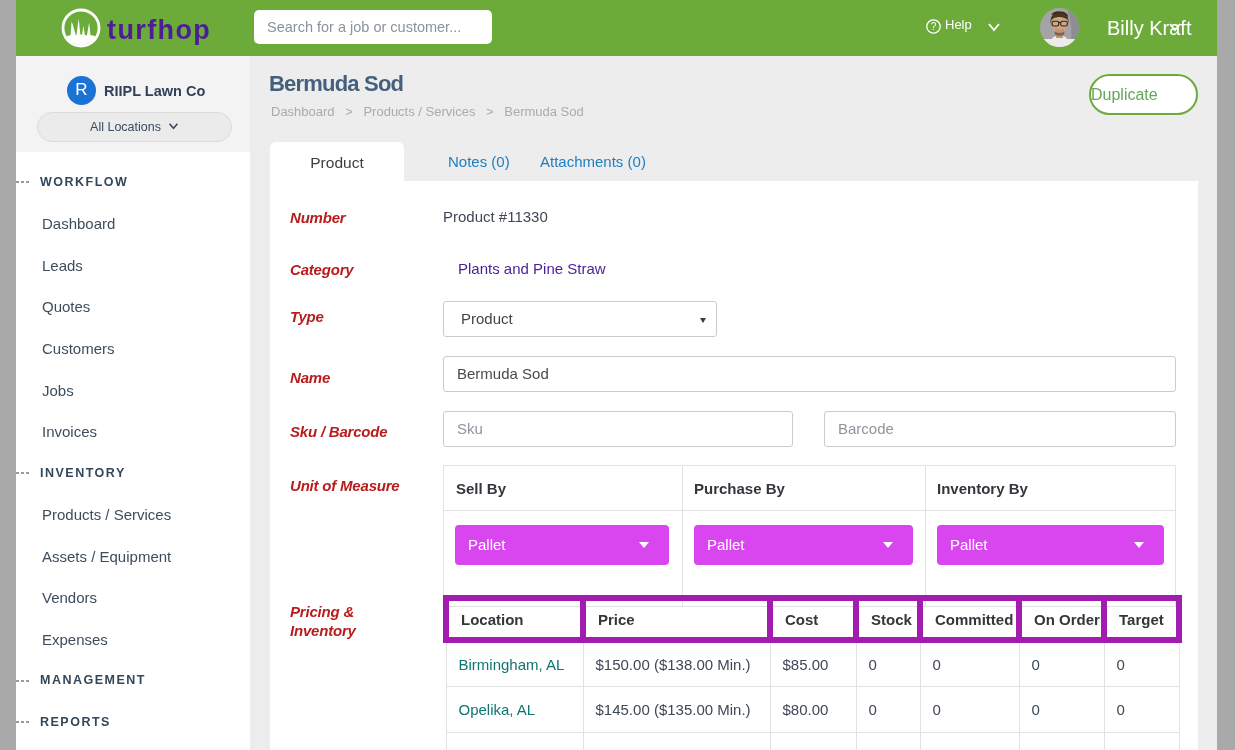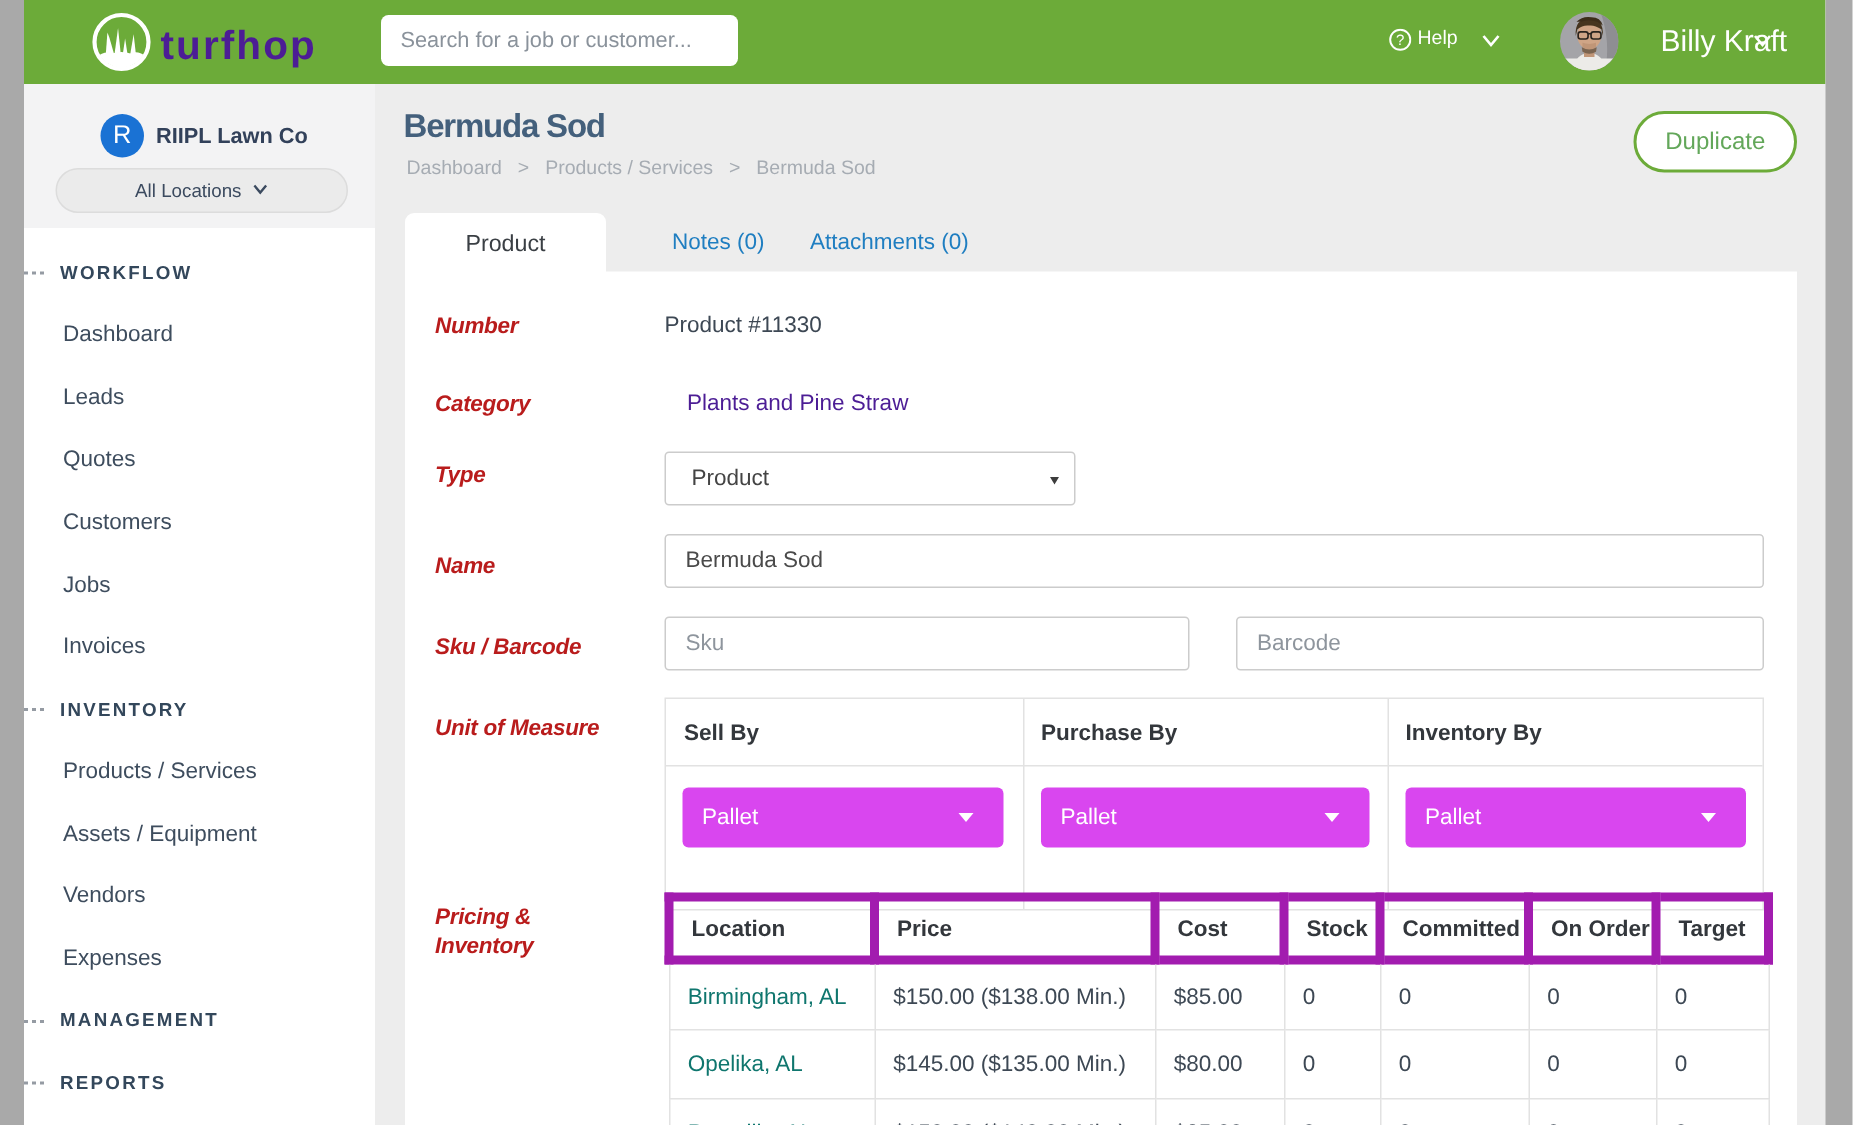--- a/index.html
+++ b/index.html
@@ -22,21 +22,21 @@
 .rname { position:absolute; left:88px; top:27px; font-size:14.5px; font-weight:bold; color:#32415a; }
 .pill { position:absolute; left:21px; top:56px; width:195px; height:30px; background:#ebebeb; border:1px solid #dcdcdc; border-radius:16px; text-align:center; font-size:12.5px; color:#3b4a5f; line-height:28px; }
 .nav-item { position:absolute; left:26px; font-size:15px; color:#3e4d5e; transform:translateY(-50%); white-space:nowrap; }
 .nav-head { position:absolute; left:24px; font-size:12.5px; font-weight:bold; color:#33475b; letter-spacing:1.5px; transform:translateY(-50%); white-space:nowrap; }
 .dash { position:absolute; left:0; width:15px; height:2px; background:repeating-linear-gradient(90deg,#959ba3 0 3px,transparent 3px 5.2px); }
 
 
 .title { position:absolute; left:253px; top:73px; font-size:22px; line-height:22px; font-weight:bold; letter-spacing:-.8px; color:#44607c; }
 .crumb { position:absolute; left:255px; top:104px; font-size:13px; color:#a6acb3; }
 .crumb .sep { margin:0 7px; }
-.dup-btn { position:absolute; left:1073px; top:74px; width:109px; height:41px; border:2px solid #6cab39; border-radius:21px; background:#fff; color:#63a75a; font-size:16px; text-align:center; line-height:37px; }
+.dup-btn { position:absolute; left:1073px; top:74px; width:109px; height:41px; border:2px solid #6cab39; border-radius:21px; background:#fff; color:#63a75a; font-size:16px; text-align:left; line-height:37px; }
 
 
 .tab-active { position:absolute; left:254px; top:142px; width:134px; height:40px; background:#fff; border-radius:6px 6px 0 0; font-size:15.5px; color:#3a3f44; text-align:center; line-height:41px; }
 .tab { position:absolute; top:142px; height:40px; font-size:15px; color:#1f7ec1; line-height:40px; }
 
 
 .panel { position:absolute; left:254px; top:181px; width:928px; height:569px; background:#fff; }
 .flabel { position:absolute; left:20px; font-size:15px; line-height:19px; font-weight:bold; color:#b91c1c; letter-spacing:-.2px;font-style:italic; }
 .fval { position:absolute; left:173px; font-size:15px; color:#3d4854; }
 .flink { position:absolute; left:188px; font-size:15px; color:#4c1d95; }

